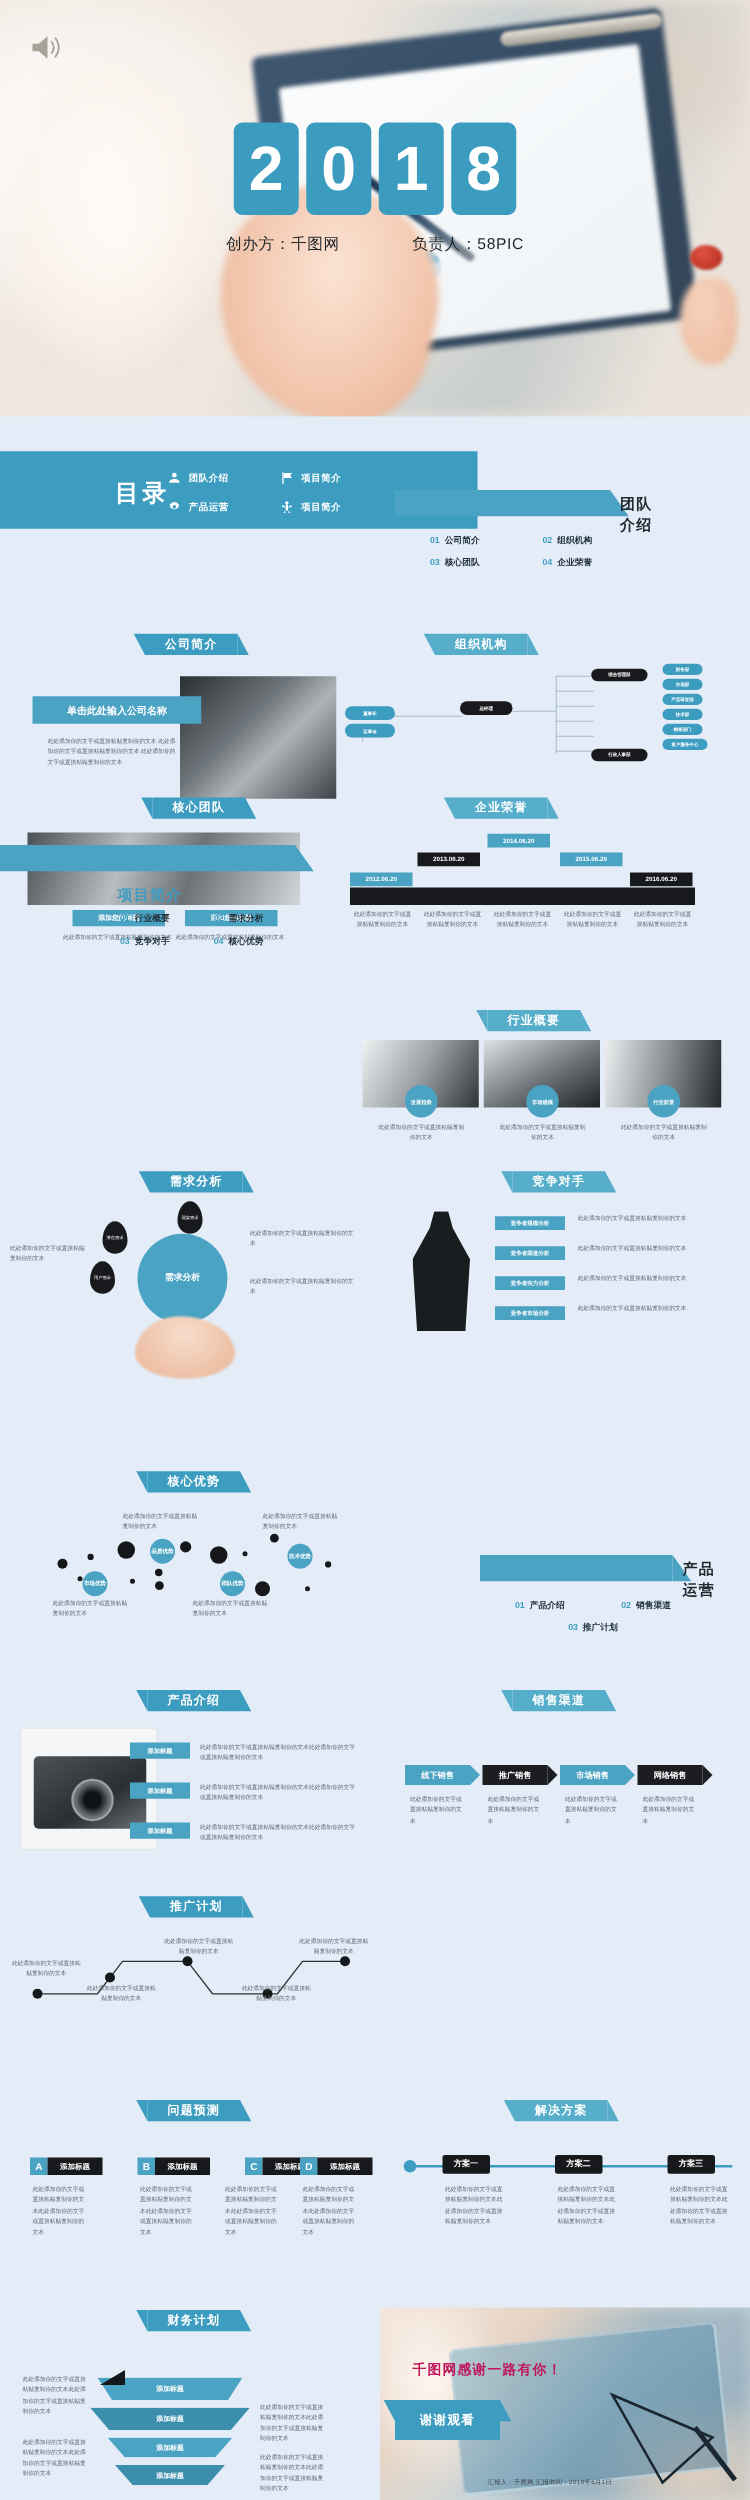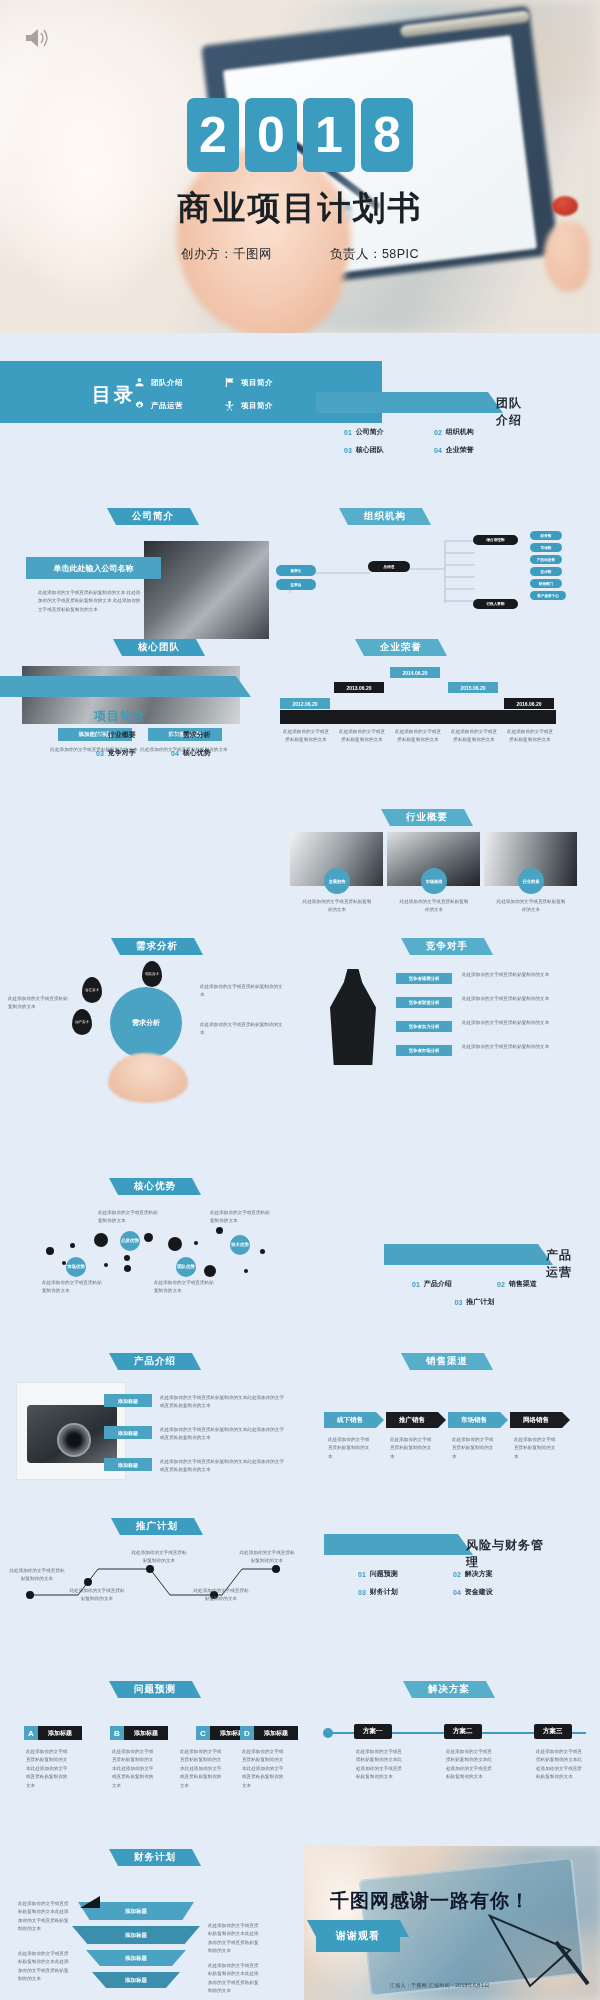--- a/index.html
+++ b/index.html
@@ -132,21 +132,21 @@
   .end-photo { position:absolute; left:304px; top:1846px; width:296px; height:154px; overflow:hidden;
     background: linear-gradient(140deg,#f3e6dc 0%,#e5d3c4 30%,#cfd9dc 55%,#b9ccd4 75%,#e6ded6 100%); }
   .end-photo .bl { position:absolute; inset:0; filter: blur(5px);
     background:
       radial-gradient(ellipse 90px 120px at 40px 60px, rgba(255,248,242,.95), rgba(255,248,242,0) 70%),
       radial-gradient(ellipse 120px 90px at 250px 130px, rgba(240,214,192,.8), rgba(240,214,192,0) 70%),
       linear-gradient(120deg, rgba(150,180,195,0) 35%, rgba(120,155,175,.5) 60%, rgba(90,125,150,.3) 80%); }
   .end-board { position:absolute; left:60px; top:22px; width:215px; height:118px; transform: rotate(-6deg);
     background: linear-gradient(150deg, rgba(120,175,200,.55), rgba(70,120,150,.5)); border-radius:6px;
     border:2px solid rgba(255,255,255,.35); }
-  .end-title { position:absolute; left:330px; top:1888px; font-size:19px; font-weight:700; color:#0f172a; letter-spacing:1px; z-index:3; }
+  .end-title { position:absolute; left:330px; top:1888px; font-size:11px; font-weight:700; color:#be185d; letter-spacing:1px; z-index:3; }
   .end-badge { position:absolute; left:316px; top:1920px; z-index:3; }
   .end-foot { position:absolute; left:390px; top:1982px; font-size:5px; color:#3b4349; z-index:3; letter-spacing:.3px; }
   .org-node { position:absolute; border-radius:8px; display:flex; align-items:center; justify-content:center;
     font-size:3.6px; color:#fff; font-weight:700; }
 </style>
 </head>
 <body>
 
 <div class="page">
 
@@ -173,21 +173,20 @@
       <path d="M20 4 q6 8 0 16" stroke="#8a8378" stroke-width="1.4" fill="none"></path>
     </svg>
 
     <div class="cover-center">
       <div class="year-row">
         <div class="year-box">2</div>
         <div class="year-box">0</div>
         <div class="year-box">1</div>
         <div class="year-box">8</div>
       </div>
-      <div class="cover-title">商业项目计划书</div>
       <div class="cover-sub">
         <span>创办方：千图网</span>
         <span>负责人：58PIC</span>
       </div>
     </div>
   </div>
 
   <div class="toc-band"></div>
   <div class="toc-title">目录</div>
   <div class="toc-grid">
@@ -464,44 +463,20 @@
       <circle cx="190" cy="46" r="4" fill="#15181b"></circle>
       <circle cx="252" cy="20" r="4" fill="#15181b"></circle>
     </svg>
     <div class="body-txt c" style="position:absolute; left:0px; top:52px; width:58px;">此处添加你的文字或直接粘贴复制你的文本</div>
     <div class="body-txt c" style="position:absolute; left:60px; top:72px; width:58px;">此处添加你的文字或直接粘贴复制你的文本</div>
     <div class="body-txt c" style="position:absolute; left:122px; top:34px; width:58px;">此处添加你的文字或直接粘贴复制你的文本</div>
     <div class="body-txt c" style="position:absolute; left:184px; top:72px; width:58px;">此处添加你的文字或直接粘贴复制你的文本</div>
     <div class="body-txt c" style="position:absolute; left:230px; top:34px; width:58px;">此处添加你的文字或直接粘贴复制你的文本</div>
   </div>
 
-  <div class="secblock" style="left:324px; top:1534px;">
-    <div class="wide-band" style="width:134px;">
-        <span class="tail"></span>
-      </div>
-    <div class="band-title" style="left:142px; top:3px;">风险与财务管理</div>
-    <div class="numlist" style="width:190px; margin-top:10px; margin-left:34px;">
-      <div class="item">
-          <span class="no">01</span>
-          <span class="lb">问题预测</span>
-        </div>
-      <div class="item">
-          <span class="no">02</span>
-          <span class="lb">解决方案</span>
-        </div>
-      <div class="item">
-          <span class="no">03</span>
-          <span class="lb">财务计划</span>
-        </div>
-      <div class="item">
-          <span class="no">04</span>
-          <span class="lb">资金建设</span>
-        </div>
-    </div>
-  </div>
 
   <div class="slide" style="left:8px; top:1678px; width:292px;">
     <div style="margin-left:110px;"><span class="ribbon">问题预测</span></div>
     <div style="position:absolute; left:16px; top:48px;" class="lbadge">
       <span class="L">A</span>
       <span class="T">添加标题</span>
     </div>
     <div style="position:absolute; left:102px; top:48px;" class="lbadge">
       <span class="L">B</span>
       <span class="T">添加标题</span>

